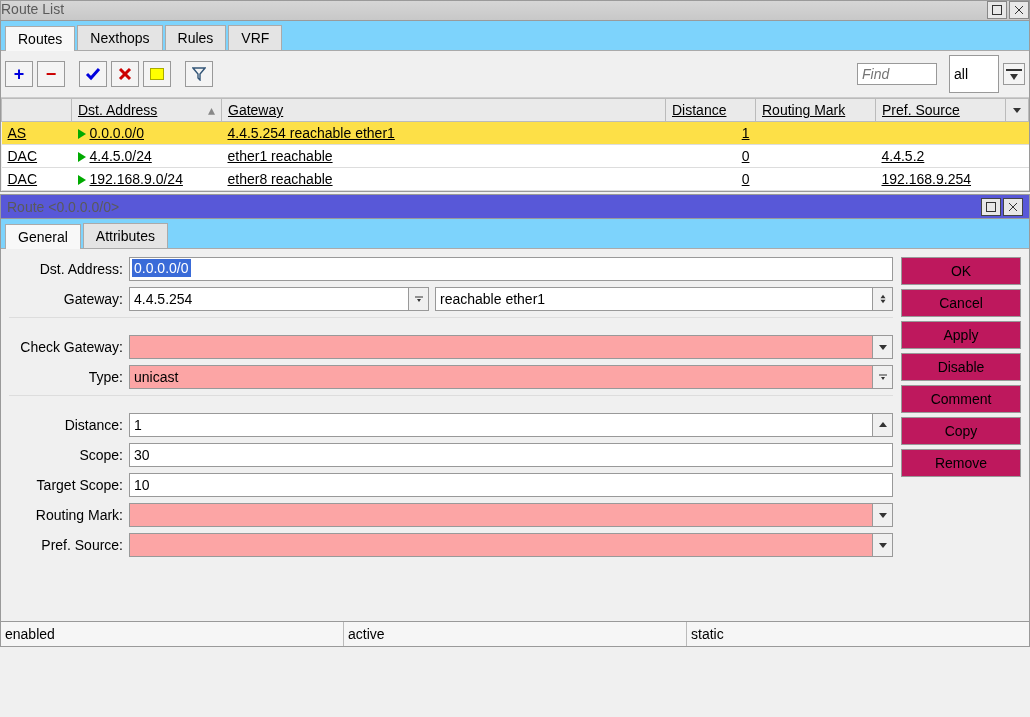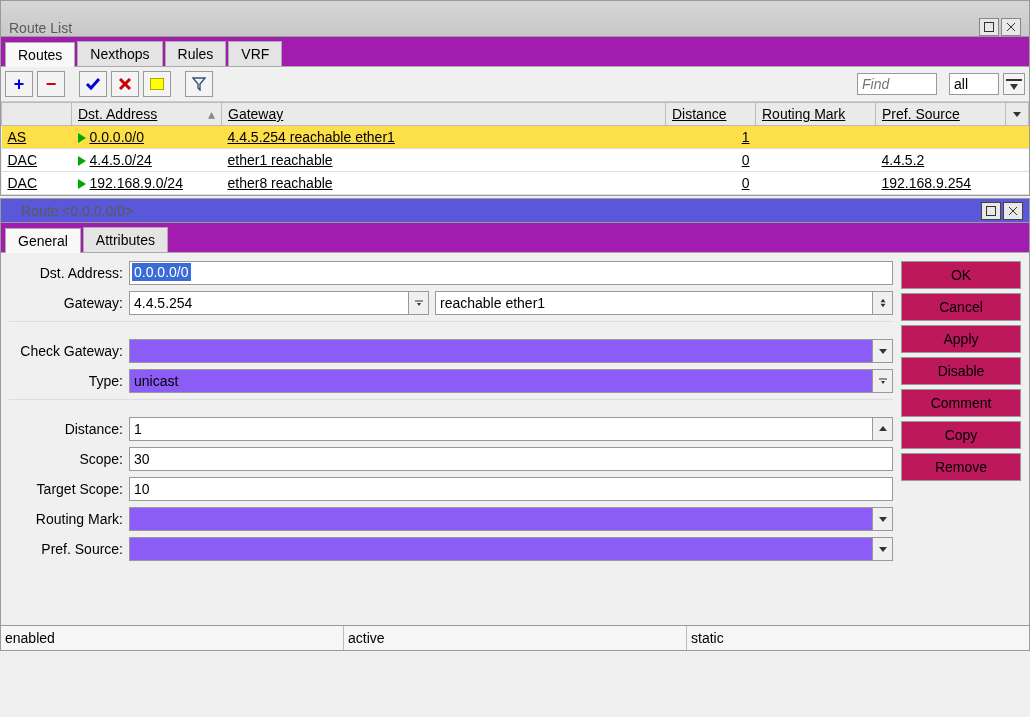--- a/index.html
+++ b/index.html
@@ -1,58 +1,58 @@
 <!DOCTYPE html>
 <html><head>
 <meta charset="utf-8">
 <style>
 * { box-sizing: border-box; margin: 0; padding: 0; font-family: Arial, sans-serif; font-size: 14px; }
 body { background: #f0f0f0; width: 1030px; height: 717px; overflow: hidden; }
 
 
 .win { border: 1px solid #9a9a9a; background: #f0f0f0; }
-.titlebar { background: linear-gradient(#d6d6d6,#c8c8c8); height: 36px; display:flex; align-items:flex-end; padding:0 8px; border-bottom:1px solid #9a9a9a; }
+.titlebar { background: linear-gradient(#d6d6d6,#c8c8c8); height: 20px; display:flex; align-items:flex-start; padding:0 0; border-bottom:1px solid #9a9a9a; }
 .titlebar .title { flex:1; color:#5a5a5a; font-size:14px; }
 .titlebar .winbtn { width:20px; height:18px; margin-left:2px; border:1px solid #888; background:#e8e8e8; display:flex; align-items:center; justify-content:center; cursor:pointer; }
 .titlebar .winbtn svg { width:10px; height:10px; }
 
-.tabs { display:flex; border-bottom:1px solid #aaa; background:#a21caf; padding:4px 4px 0 4px; gap:2px; }
+.tabs { display:flex; border-bottom:1px solid #aaa; background:#7dd3fc; padding:4px 4px 0 4px; gap:2px; }
 .tab { padding:4px 12px; border:1px solid #aaa; border-bottom:none; background:#e4e4e4; cursor:pointer; }
 .tab.active { background:#f8f8f8; position:relative; top:1px; }
 
 .toolbar { display:flex; align-items:center; padding:4px; gap:4px; border-bottom:1px solid #ccc; }
 .tbtn { width:28px; height:26px; border:1px solid #999; background:#f4f4f4; display:flex; align-items:center; justify-content:center; cursor:pointer; }
 .tsep { width:6px; }
 .toolbar .spacer { flex:1; }
 .find-box { width:80px; height:22px; border:1px solid #999; padding:0 4px; color:#888; font-style:italic; }
-.filter-sel { width:50px; height:22px; border:1px solid #999; padding:0 4px; background:#fff; }
+.filter-sel { width:50px; height:38px; border:1px solid #999; padding:0 4px; background:#fff; }
 .dd-btn { width:22px; height:22px; border:1px solid #999; background:#f4f4f4; display:flex; align-items:center; justify-content:center; cursor:pointer; }
 
 
 .tbl { width:100%; border-collapse:collapse;text-decoration:underline; }
 .tbl th { background:#eaeaea; border:1px solid #bbb; text-align:left; padding:3px 6px; font-weight:normal; position:relative; }
 .tbl td { border-bottom:1px solid #ddd; padding:3px 6px; background:#fff; }
 .tbl tr.sel td { background:#fde047; }
 .play-icon { display:inline-block; width:0; height:0; border-top:5px solid transparent; border-bottom:5px solid transparent; border-left:8px solid #0a0; margin-right:4px; vertical-align:middle; }
 
 
 .win2 { position:relative; margin-top:2px; }
 .titlebar2 { background:#5858d8; color:#fff; height:24px; display:flex; align-items:center; padding:0 6px; }
-.titlebar2 .title { flex:1;margin-left:14px; }
+.titlebar2 .title { flex:1; }
 .titlebar2 .winbtn { background:#e8e8e8; border:1px solid #444; }
 
 .detail-body { display:flex; padding:8px; gap:8px; }
 .form-col { flex:1; }
 .btn-col { width:120px; display:flex; flex-direction:column; gap:4px; }
 .btn-col button { height:28px; border:1px solid #999; background:#be185d; cursor:pointer; }
 
 .form-row { display:flex; align-items:center; margin-bottom:6px; }
 .form-row label { width:120px; text-align:right; padding-right:6px; }
 .form-row .inp { flex:1; height:24px; border:1px solid #999; padding:0 4px; background:#fff; }
-.form-row .inp.sel { background:#8b5cf6; }
+.form-row .inp.sel { background:#fca5a5; }
 .form-row .arrow { width:20px; height:24px; border:1px solid #999; border-left:none; background:#f0f0f0; display:flex; align-items:center; justify-content:center; cursor:pointer; }
 .form-row .arrow svg { width:10px; height:10px; }
 .gap { height:12px; border-top:1px solid #ddd; margin:6px 0; }
 .sel-highlight { background:#3a6bd8; color:#fff; }
 
 
 .statusbar { display:flex; border-top:1px solid #999; }
 .statusbar div { flex:1; padding:4px 4px; border-right:1px solid #bbb; background:#f6f6f6; }
 .statusbar div:last-child { border-right:none; }
 

